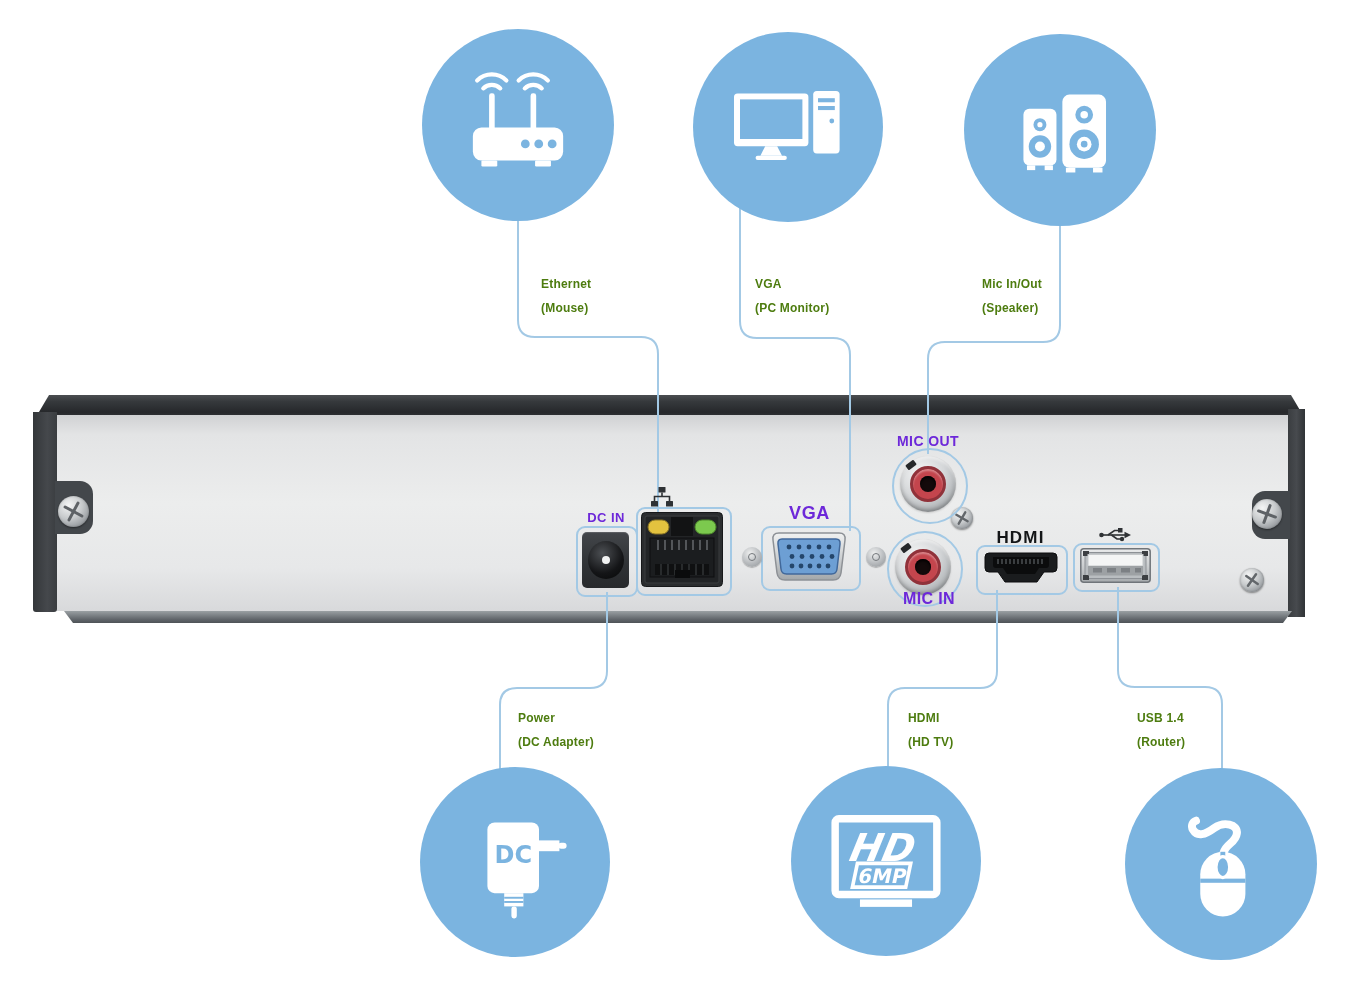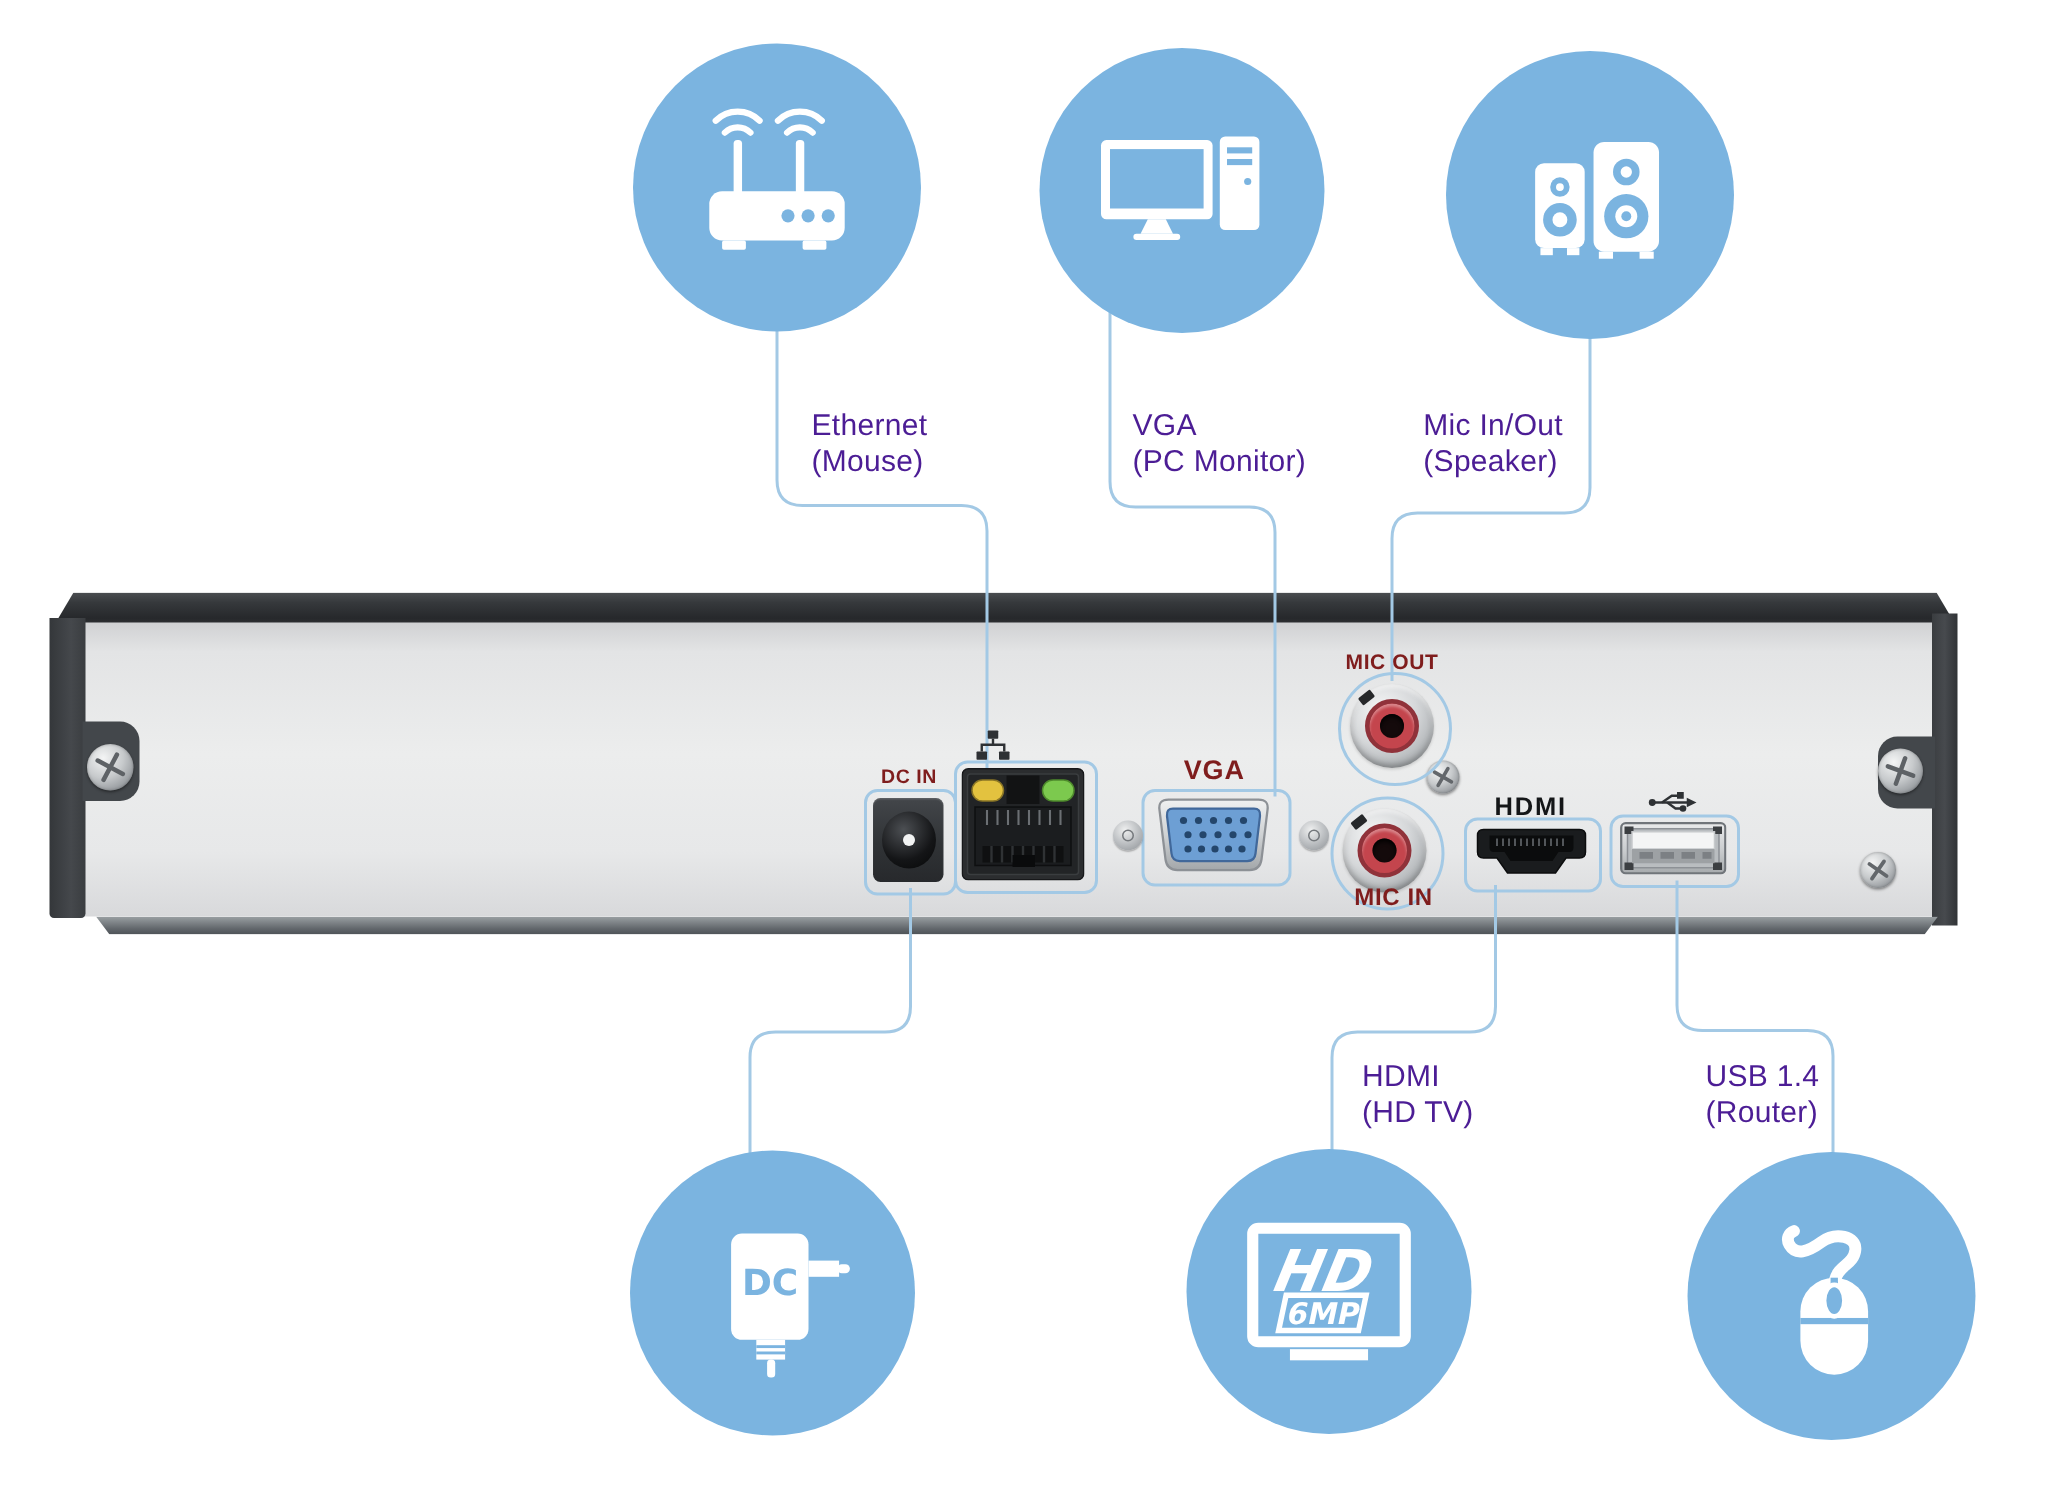--- a/index.html
+++ b/index.html
@@ -4,23 +4,23 @@
 <style>
   html,body{margin:0;padding:0;background:#fff;}
   #stage{position:relative;width:1368px;height:1000px;background:#ffffff;overflow:hidden;
          font-family:"Liberation Sans","DejaVu Sans",sans-serif;}
   
   .abs{position:absolute;}.z2{z-index:2}.z3{z-index:3}
   
   .circle{position:absolute;border-radius:50%;background:#7bb4e0;z-index:4;
           display:flex;align-items:center;justify-content:center;}
   
-  .lbl{position:absolute;z-index:4;font-size:20px;line-height:24px;color:#4c1d95;letter-spacing:.2px;}
+  .lbl{position:absolute;z-index:4;font-size:12px;line-height:24px;color:#4d7c0f;letter-spacing:.2px;font-weight:bold;}
   .lbl.right{text-align:left;}
-  .portlbl{position:absolute;z-index:4;color:#7f1d1d;text-align:center;}
+  .portlbl{position:absolute;z-index:4;color:#6d28d9;text-align:center;}
   
   .topbar{left:36px;top:395px;width:1268px;height:22px;z-index:1;
           background:linear-gradient(180deg,#4b4e51 0%,#36393c 30%,#26282b 78%,#323437 100%);
           clip-path:polygon(13px 0,1255px 0,100% 100%,0 100%);}
   .panel{left:56px;top:415px;width:1233px;height:196px;z-index:1;
          background:linear-gradient(180deg,#d0d1d3 0%,#e3e4e5 10%,#eceded 45%,#e7e8e9 78%,#d8d9db 100%);}
   .lbracket{left:33px;top:412px;width:24px;height:200px;z-index:1;
             background:linear-gradient(90deg,#34373a,#45484c 60%,#3a3d40);border-radius:0 0 3px 3px;}
   .ltab{left:55px;top:481px;width:38px;height:53px;z-index:1;background:#43474b;border-radius:0 13px 13px 0;}
   .rbracket{left:1288px;top:409px;width:17px;height:208px;z-index:1;
@@ -339,20 +339,24 @@
   </div>
   <div class="lbl" style="left:755px;top:272px">
     <div>VGA</div>
     <div>(PC Monitor)</div>
   </div>
   <div class="lbl right" style="right:326px;top:272px">
     <div>Mic In/Out</div>
     <div>(Speaker)</div>
   </div>
 
+  <div class="lbl" style="left:518px;top:706px">
+    <div>Power</div>
+    <div>(DC Adapter)</div>
+  </div>
   <div class="lbl" style="left:908px;top:706px">
     <div>HDMI</div>
     <div>(HD TV)</div>
   </div>
   <div class="lbl" style="left:1137px;top:706px">
     <div>USB 1.4</div>
     <div>(Router)</div>
   </div>
 
   <div class="circle" style="left:420px;top:767px;width:190px;height:190px">

